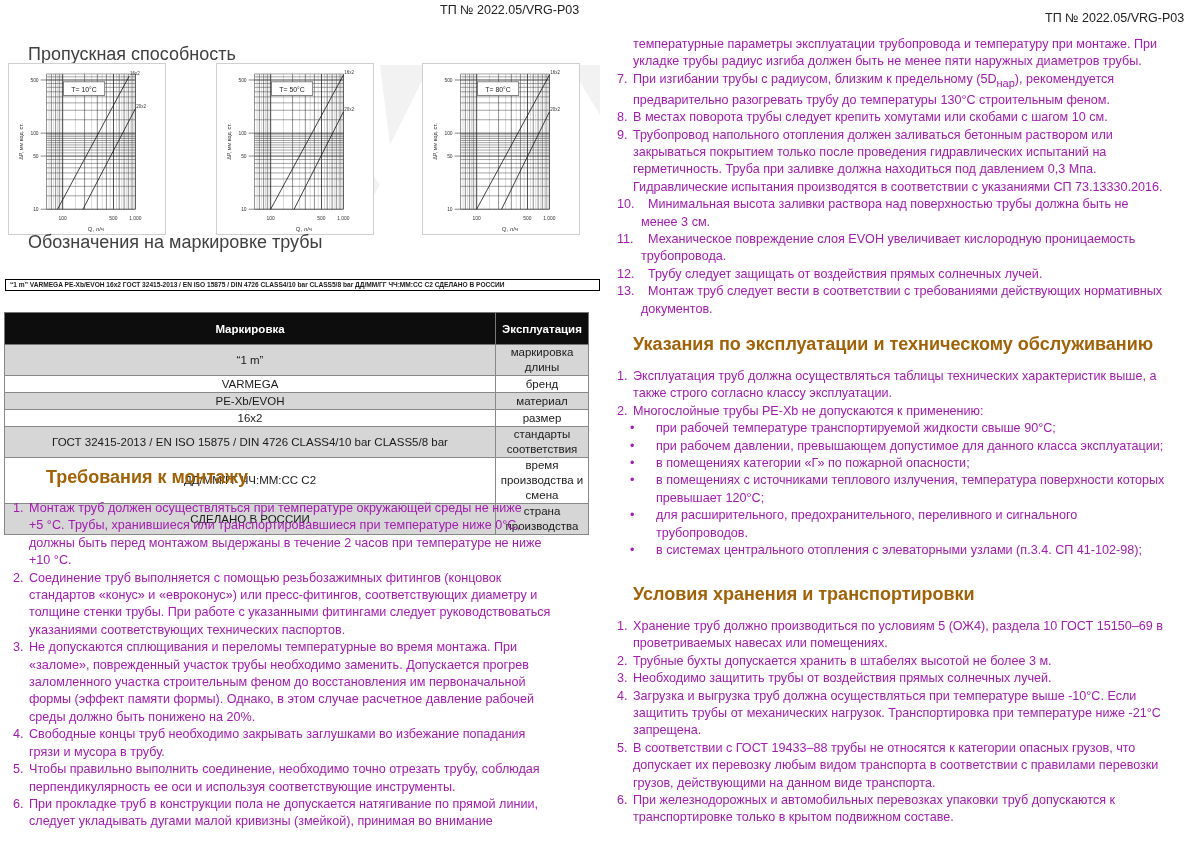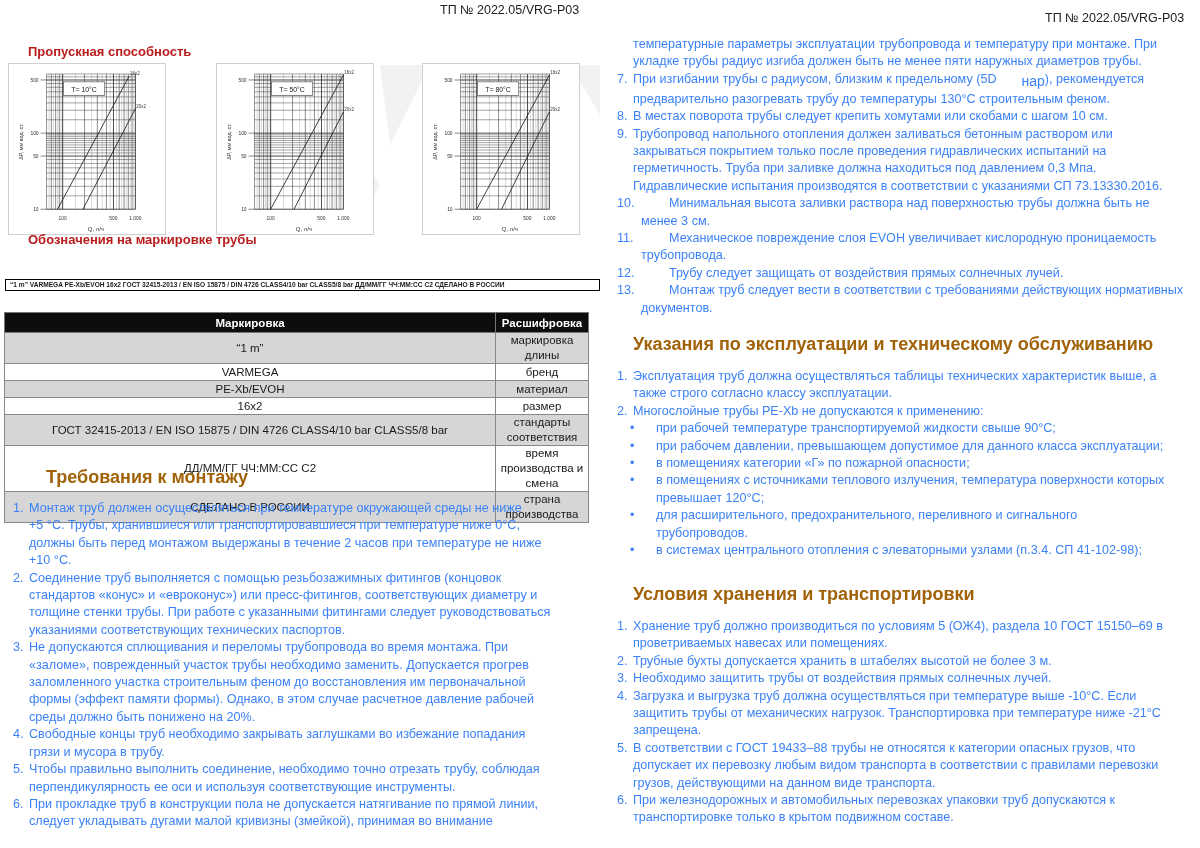--- a/index.html
+++ b/index.html
@@ -4,46 +4,46 @@
 <style>
   * { box-sizing: border-box; margin: 0; padding: 0; }
   html, body { width: 1200px; height: 848px; background: #ffffff; overflow: hidden; }
   body { font-family: "Liberation Sans", sans-serif; color: #1a1a1a; position: relative; }
   .page { position: absolute; top: 0; width: 600px; height: 848px; overflow: hidden; }
   .page.left { left: 0; }
   .page.right { left: 600px; }
   .doc-no { position: absolute; top: 3px; font-size: 12.5px; color: #222; }
   .page.left .doc-no { left: 440px; }
   .page.right .doc-no { left: 445px; top: 11px; }
-  .h2 { position: absolute; font-weight: bold; font-size: 13px; color: #b91c1c; }
+  .h2 { position: absolute; font-weight: normal; font-size: 18px; color: #404040; }
   .h3 { position: absolute; font-weight: bold; font-size: 18px; color: #a16207; }
 
   .watermark { position: absolute; left: 240px; top: 55px; width: 360px; height: 200px; pointer-events: none; }
 
   .chart-frame { position: absolute; top: 63px; width: 158px; height: 172px; border: 1px solid #cfcfcf; background: #fff; }
   .chart-frame svg { width: 100%; height: 100%; display: block; }
 
   .marking-line { position: absolute; left: 5px; top: 279px; width: 595px; height: 12px; border: 1px solid #000; font-size: 6.6px; font-weight: bold; line-height: 10px; padding-left: 4px; white-space: nowrap; overflow: hidden; }
 
   table.mark { position: absolute; left: 4px; top: 312px; width: 585px; border-collapse: collapse; font-size: 11.5px; }
-  table.mark th { background: #0d0d0d; color: #fff; font-weight: bold; height: 20px; font-size: 11.5px; text-align: center; border: 1px solid #777; }
+  table.mark th { background: #0d0d0d; color: #fff; font-weight: bold; height: 32px; font-size: 11.5px; text-align: center; border: 1px solid #777; }
   table.mark td { text-align: center; height: 17px; border: 1px solid #888; line-height: 15px; }
   table.mark tr:nth-child(odd) td { background: #d6d6d6; }
   table.mark tr:nth-child(even) td { background: #ffffff; }
   table.mark td.c1 { width: 491px; }
 
-  .olist { position: absolute; font-size: 12.6px; line-height: 17.4px; color: #3b82f6; }
+  .olist { position: absolute; font-size: 12.6px; line-height: 17.4px; color: #a21caf; }
   .olist .item { position: relative; padding-left: 16px; }
   .olist .num { position: absolute; left: 0; top: 0; }
   .olist .item.wide { padding-left: 24px; }
-  .olist .item.wide .txt1 { margin-left: 28px; }
+  .olist .item.wide .txt1 { margin-left: 7px; }
   .olist .bul { position: relative; padding-left: 39px; }
   .olist .bul .dot { position: absolute; left: 13px; top: 0; }
   .olist .cont { padding-left: 16px; }
-  sub.small { font-size: 14px; margin-left: 25px; }
+  sub.small { font-size: 11px; }
 </style>
 </head>
 <body>
 
 <div class="page left">
   <div class="doc-no">ТП № 2022.05/VRG-P03</div>
 
   <svg class="watermark" viewBox="0 0 360 200">
     <polygon points="10,10 60,10 140,130 110,180" fill="#f2f2f2"></polygon>
     <polygon points="140,10 190,10 150,90" fill="#f2f2f2"></polygon>
@@ -337,21 +337,21 @@
     </div>
 
   <div class="h2" style="left:28px; top:232px;">Обозначения на маркировке трубы</div>
 
   <div class="marking-line">“1 m” VARMEGA PE-Xb/EVOH 16x2 ГОСТ 32415-2013 / EN ISO 15875 / DIN 4726 CLASS4/10 bar CLASS5/8 bar ДД/ММ/ГГ ЧЧ:ММ:СС С2 СДЕЛАНО В РОССИИ</div>
 
   <table class="mark">
     <thead>
       <tr>
         <th>Маркировка</th>
-        <th>Расшифровка</th>
+        <th>Эксплуатация</th>
       </tr>
     </thead>
     <tbody id="mark-body">
         <tr>
           <td class="c1">“1 m”</td>
           <td>маркировка длины</td>
         </tr>
         <tr>
           <td class="c1">VARMEGA</td>
           <td>бренд</td>
@@ -391,21 +391,21 @@
       </div>
       <div class="item">
         <span class="num">2.</span>
         <div class="line">Соединение труб выполняется с помощью резьбозажимных фитингов (концовок</div>
         <div class="line">стандартов «конус» и «евроконус») или пресс-фитингов, соответствующих диаметру и</div>
         <div class="line">толщине стенки трубы. При работе с указанными фитингами следует руководствоваться</div>
         <div class="line">указаниями соответствующих технических паспортов.</div>
       </div>
       <div class="item">
         <span class="num">3.</span>
-        <div class="line">Не допускаются сплющивания и переломы трубопровода во время монтажа. При</div>
+        <div class="line">Не допускаются сплющивания и переломы температурные во время монтажа. При</div>
         <div class="line">«заломе», поврежденный участок трубы необходимо заменить. Допускается прогрев</div>
         <div class="line">заломленного участка строительным феном до восстановления им первоначальной</div>
         <div class="line">формы (эффект памяти формы). Однако, в этом случае расчетное давление рабочей</div>
         <div class="line">среды должно быть понижено на 20%.</div>
       </div>
       <div class="item">
         <span class="num">4.</span>
         <div class="line">Свободные концы труб необходимо закрывать заглушками во избежание попадания</div>
         <div class="line">грязи и мусора в трубу.</div>
       </div>

